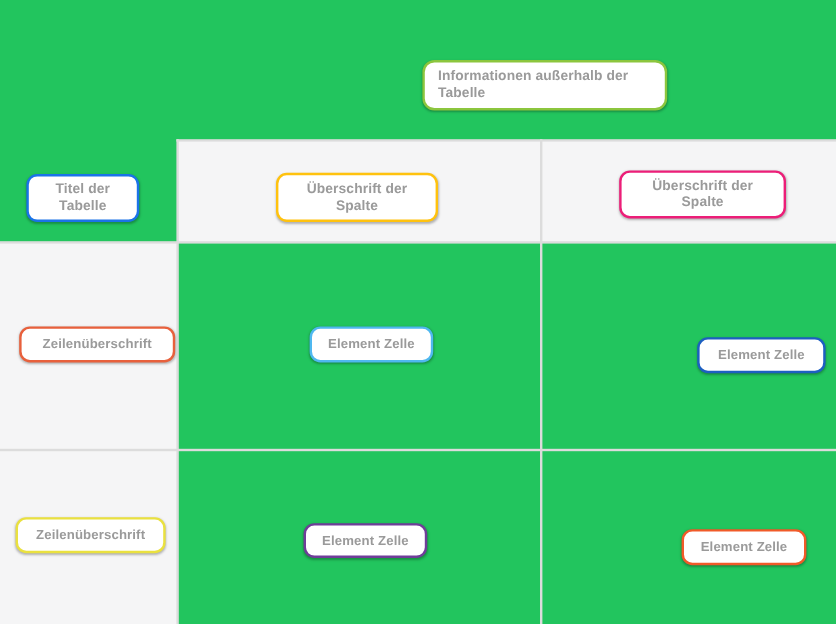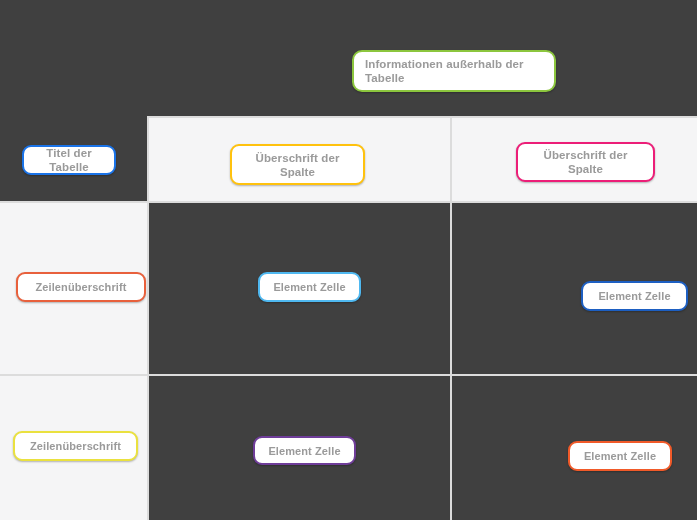--- a/index.html
+++ b/index.html
@@ -5,21 +5,21 @@
   html, body {
     margin: 0;
     padding: 0;
     background: #ffffff;
     font-family: "Liberation Sans", sans-serif;
   }
   .stage {
     position: relative;
     width: 697px;
     height: 520px;
-    background: #404040;
+    background: #22c55e;
     overflow: hidden;
   }
   
   .shade {
     position: absolute;
     background: #f5f5f6;
   }
   .shade-header-row { left: 148px; top: 117px; width: 549px; height: 85px; }
   .shade-left-column { left: 0; top: 202px; width: 148px; height: 318px; }
   
@@ -54,21 +54,21 @@
     letter-spacing: 0.1px;
   }
   .callout.big .callout-label { font-size: 11.5px; }
   .callout.align-left {
     justify-content: flex-start;
     text-align: left;
     padding-left: 11px;
   }
   
   .co-info    { left: 352px; top: 50px;  width: 204px; height: 42px; border-radius: 10px; }
-  .co-title   { left: 22px;  top: 145px; width: 94px;  height: 30px; }
+  .co-title   { left: 22px;  top: 145px; width: 94px;  height: 40px; }
   .co-colhead1{ left: 230px; top: 144px; width: 135px; height: 41px; }
   .co-colhead2{ left: 516px; top: 142px; width: 139px; height: 40px; }
   .co-rowhead1{ left: 16px;  top: 272px; width: 130px; height: 30px; }
   .co-cell1   { left: 258px; top: 272px; width: 103px; height: 30px; }
   .co-cell2   { left: 581px; top: 281px; width: 107px; height: 30px; }
   .co-rowhead2{ left: 13px;  top: 431px; width: 125px; height: 30px; }
   .co-cell3   { left: 253px; top: 436px; width: 103px; height: 29px; }
   .co-cell4   { left: 568px; top: 441px; width: 104px; height: 30px; }
 </style>
 </head>

